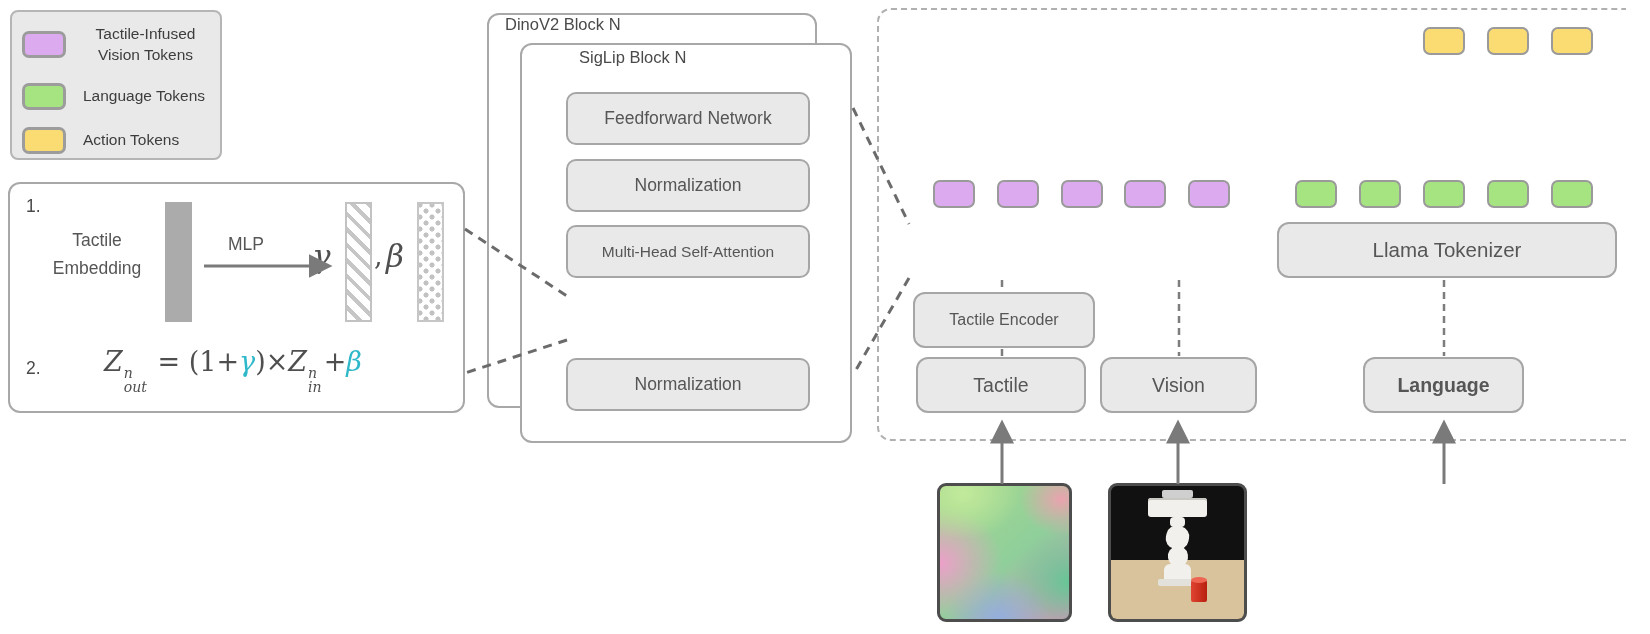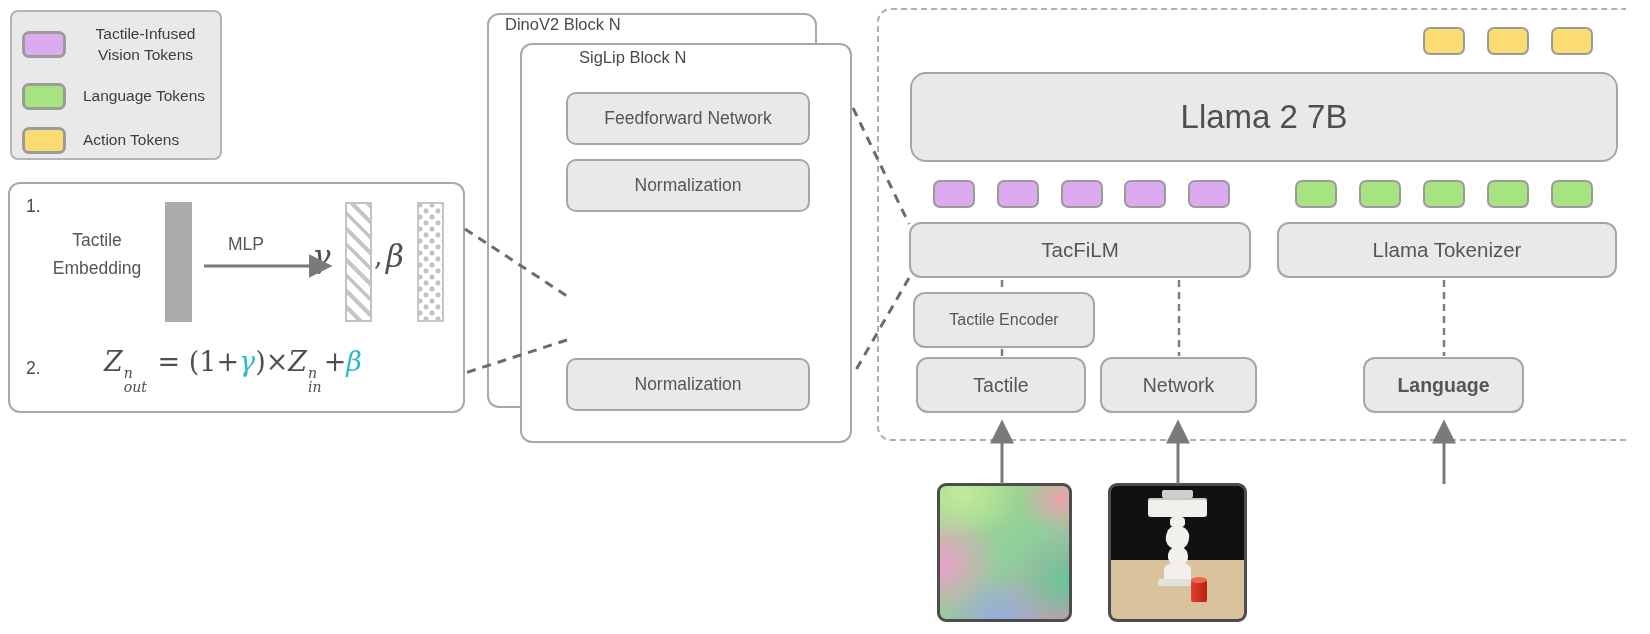--- a/index.html
+++ b/index.html
@@ -82,20 +82,21 @@
 <div class="canvas">
 
   <div class="white-card" style="left:487px;top:13px;width:330px;height:395px;"></div>
   <div class="card-title" style="left:505px;top:15px;">DinoV2 Block N</div>
 
   <div class="white-card" style="left:520px;top:43px;width:332px;height:400px;"></div>
   <div class="card-title" style="left:539px;top:48px;margin-left:40px;">SigLip Block N</div>
 
   <div class="node" style="left:566px;top:92px;width:244px;height:53px;font-size:17.5px;">Feedforward Network</div>
   <div class="node" style="left:566px;top:159px;width:244px;height:53px;font-size:17.5px;">Normalization</div>
+  <div class="node label-sm" style="left:566px;top:225px;width:244px;height:53px;">Multi-Head Self-Attention</div>
   <div class="node" style="left:566px;top:358px;width:244px;height:53px;font-size:17.5px;">Normalization</div>
 
   <div class="abs legend" style="left:10px;top:10px;width:212px;height:150px;">
     <div class="legend-row">
       <span class="swatch" style="background: rgb(220, 170, 238);"></span>
       <span class="legend-label">Tactile-Infused Vision Tokens</span>
     </div>
     <div class="legend-row">
       <span class="swatch" style="background: rgb(166, 227, 129);"></span>
       <span class="legend-label">Language Tokens</span>
@@ -122,21 +123,20 @@
         <span>n</span>
         <span>out</span>
       </span><span> = (1+</span><span class="cyan" style="font-style:italic;">γ</span><span>)×</span><i>Z</i><span class="ss">
         <span>n</span>
         <span>in</span>
       </span><span>+</span><span class="cyan" style="font-style:italic;">β</span>
   </div>
 
   <div class="abs dashed-frame" style="left:877px;top:8px;width:763px;height:433px;"></div>
 
-  <div class="node" style="left:910px;top:72px;width:708px;height:90px;font-size:33px;border-radius:16px;color:#4f4f4f;">Llama 2 7B</div>
 
   <div class="token-row" style="left:1423px;top:27px;width:170px;">
       <span class="token" style="background: rgb(251, 220, 114);"></span>
       <span class="token" style="background: rgb(251, 220, 114);"></span>
       <span class="token" style="background: rgb(251, 220, 114);"></span>
     </div>
   <div class="token-row" style="left:933px;top:180px;width:297px;">
       <span class="token" style="background: rgb(220, 170, 238);"></span>
       <span class="token" style="background: rgb(220, 170, 238);"></span>
       <span class="token" style="background: rgb(220, 170, 238);"></span>
@@ -144,26 +144,25 @@
       <span class="token" style="background: rgb(220, 170, 238);"></span>
     </div>
   <div class="token-row" style="left:1295px;top:180px;width:298px;">
       <span class="token" style="background: rgb(166, 227, 129);"></span>
       <span class="token" style="background: rgb(166, 227, 129);"></span>
       <span class="token" style="background: rgb(166, 227, 129);"></span>
       <span class="token" style="background: rgb(166, 227, 129);"></span>
       <span class="token" style="background: rgb(166, 227, 129);"></span>
     </div>
 
-  <div class="node" style="left:909px;top:222px;width:342px;height:56px;font-size:20.5px;border-radius:12px;">TacFiLM</div>
   <div class="node" style="left:1277px;top:222px;width:340px;height:56px;font-size:20.5px;border-radius:12px;">Llama Tokenizer</div>
   <div class="node" style="left:913px;top:292px;width:182px;height:56px;font-size:16px;border-radius:12px;">Tactile Encoder</div>
 
   <div class="node" style="left:916px;top:357px;width:170px;height:56px;font-size:19.5px;border-radius:12px;">Tactile</div>
-  <div class="node" style="left:1100px;top:357px;width:157px;height:56px;font-size:19.5px;border-radius:12px;">Network</div>
+  <div class="node" style="left:1100px;top:357px;width:157px;height:56px;font-size:19.5px;border-radius:12px;">Vision</div>
   <div class="node" style="left:1363px;top:357px;width:161px;height:56px;font-size:19.5px;border-radius:12px;font-weight:bold;">Language</div>
 
   <div class="img-frame tactile-grad" style="left:937px;top:483px;width:135px;height:139px;"></div>
 
   <div class="img-frame vision-scene" style="left:1108px;top:483px;width:139px;height:139px;">
     <div class="vision-floor"></div>
     <div class="robot">
       <div class="r-mount"></div>
       <div class="r-head"></div>
       <div class="r-neck"></div>

